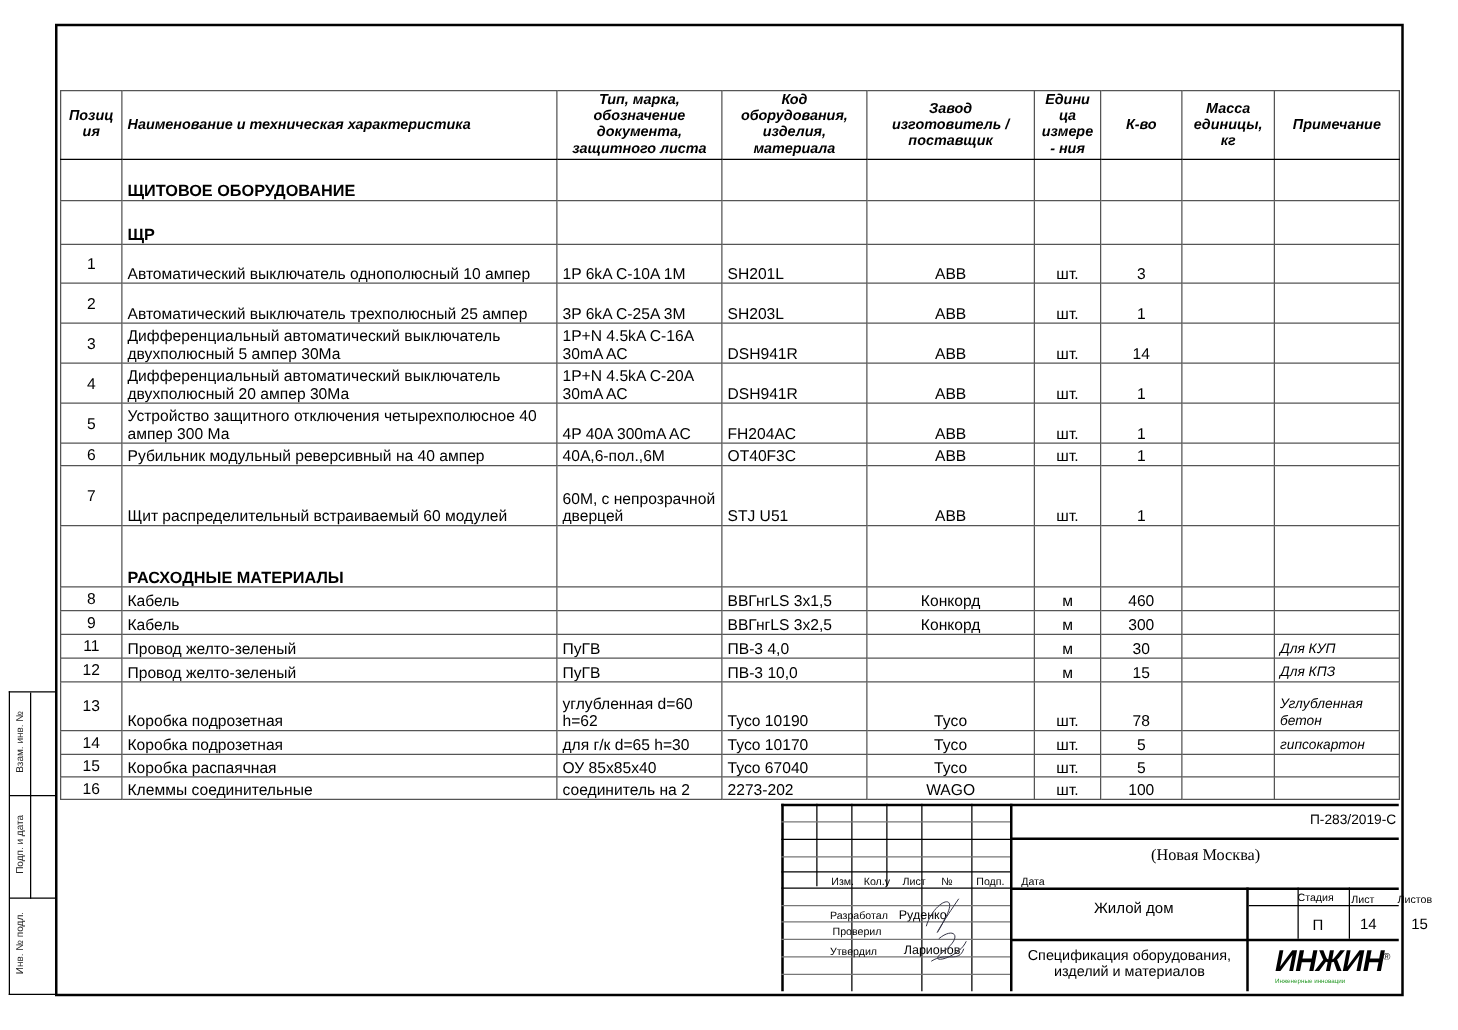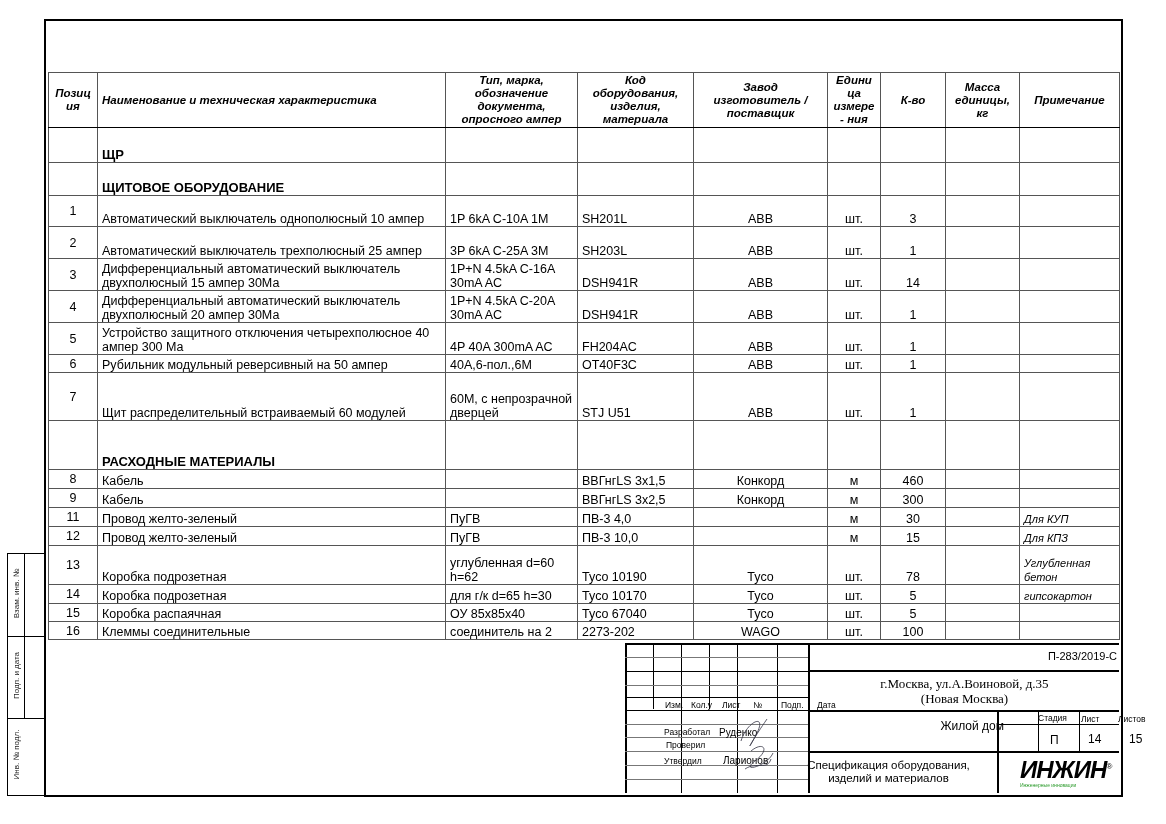--- a/index.html
+++ b/index.html
@@ -48,42 +48,42 @@
     <col style="width:134px">
       <col style="width:53px">
       <col style="width:65px">
       <col style="width:74px">
       <col style="width:100px">
   </colgroup>
   <tbody>
       <tr class="hdr">
     <th>Позиц ия</th>
     <th style="text-align:left">Наименование и техническая характеристика</th>
-    <th>Тип, марка, обозначение документа, опросного ампер</th>
+    <th>Тип, марка, обозначение документа, защитного листа</th>
     <th>Код оборудования, изделия, материала</th>
     <th>Завод изготовитель / поставщик</th>
     <th>Едини ца измере - ния</th>
     <th>К-во</th>
     <th>Масса единицы, кг</th>
     <th>Примечание</th>
   </tr>
+  <tr style="height:33px">
+    <td></td>
+    <td class="sec">ЩИТОВОЕ ОБОРУДОВАНИЕ</td>
+    <td></td>
+        <td></td>
+        <td></td>
+        <td></td>
+        <td></td>
+        <td></td>
+        <td></td>
+  </tr>
   <tr style="height:35px">
     <td></td>
     <td class="sec">ЩР</td>
-    <td></td>
-        <td></td>
-        <td></td>
-        <td></td>
-        <td></td>
-        <td></td>
-        <td></td>
-  </tr>
-  <tr style="height:33px">
-    <td></td>
-    <td class="sec">ЩИТОВОЕ ОБОРУДОВАНИЕ</td>
     <td></td>
         <td></td>
         <td></td>
         <td></td>
         <td></td>
         <td></td>
         <td></td>
   </tr>
   </tbody>
     <tbody id="rows-a">
@@ -104,21 +104,21 @@
         <td>3P 6kA C-25A 3M</td>
         <td>SH203L</td>
         <td class="c">ABB</td>
         <td class="c">шт.</td>
         <td class="c">1</td>
         <td class="c"></td>
         <td class="note"></td>
       </tr>
       <tr style="height: 32px;">
         <td class="pos">3</td>
-        <td>Дифференциальный автоматический выключатель двухполюсный 15 ампер 30Ма</td>
+        <td>Дифференциальный автоматический выключатель двухполюсный 5 ампер 30Ма</td>
         <td>1P+N 4.5kA C-16A 30mA AC</td>
         <td>DSH941R</td>
         <td class="c">ABB</td>
         <td class="c">шт.</td>
         <td class="c">14</td>
         <td class="c"></td>
         <td class="note"></td>
       </tr>
       <tr style="height: 32px;">
         <td class="pos">4</td>
@@ -137,21 +137,21 @@
         <td>4P 40A 300mA AC</td>
         <td>FH204AC</td>
         <td class="c">ABB</td>
         <td class="c">шт.</td>
         <td class="c">1</td>
         <td class="c"></td>
         <td class="note"></td>
       </tr>
       <tr style="height: 18px;">
         <td class="pos">6</td>
-        <td>Рубильник модульный реверсивный на 50 ампер</td>
+        <td>Рубильник модульный реверсивный на 40 ампер</td>
         <td>40A,6-пол.,6M</td>
         <td>OT40F3C</td>
         <td class="c">ABB</td>
         <td class="c">шт.</td>
         <td class="c">1</td>
         <td class="c"></td>
         <td class="note"></td>
       </tr>
       <tr style="height: 48px;">
         <td class="pos">7</td>
@@ -313,31 +313,30 @@
   <span class="tbtext" style="left:5px;top:97px">Проверил</span>
   <span class="tbtext" style="left:3px;top:113px">Утвердил</span>
   <span class="tbtext" style="left:62px;top:112px;font-size:10px">Ларионов</span>
 
   <svg class="abs" style="left:112px;top:68px" width="40" height="64">
     <path d="M4 30 C10 10, 30 2, 20 22 S 8 40, 30 8 M14 40 C 26 30, 34 38, 18 50 S 30 56, 36 42 M8 58 C 20 50, 30 60, 34 48" stroke="#334" stroke-width="0.8" fill="none"></path>
   </svg>
 
   <span class="tbtext" style="right:2px;top:7px;font-size:11px">П-283/2019-С</span>
   <div class="abs" style="left:185px;top:33px;width:309px;text-align:center;font-family:'Liberation Serif',serif;font-size:13px;line-height:15px">
-    <div>г.Москва, ул.А.Воиновой, д.35</div>
     <div>(Новая Москва)</div>
   </div>
-  <div class="abs" style="left:185px;top:76px;width:194px;text-align:right;font-size:12px">Жилой дом</div>
+  <div class="abs" style="left:185px;top:76px;width:194px;text-align:center;font-size:12px">Жилой дом</div>
   <span class="tbtext" style="left:377px;top:70px">Стадия</span>
   <span class="tbtext" style="left:420px;top:71px">Лист</span>
   <span class="tbtext" style="left:457px;top:71px">Листов</span>
   <span class="tbtext" style="left:389px;top:90px;font-size:12px">П</span>
   <span class="tbtext" style="left:427px;top:89px;font-size:12px">14</span>
   <span class="tbtext" style="left:468px;top:89px;font-size:12px">15</span>
-  <div class="abs" style="left:170px;top:116px;width:187px;text-align:center;font-size:11.5px;line-height:13px">
+  <div class="abs" style="left:185px;top:116px;width:187px;text-align:center;font-size:11.5px;line-height:13px">
     <div>Спецификация оборудования,</div>
     <div>изделий и материалов</div>
   </div>
 </div>
 
 <div class="logo">
   <span>ИНЖИН</span><sup style="font-size:8px;font-weight:normal;font-style:normal">®</sup>
 </div>
 <div class="logo-sub">Инженерные инновации</div>
 

